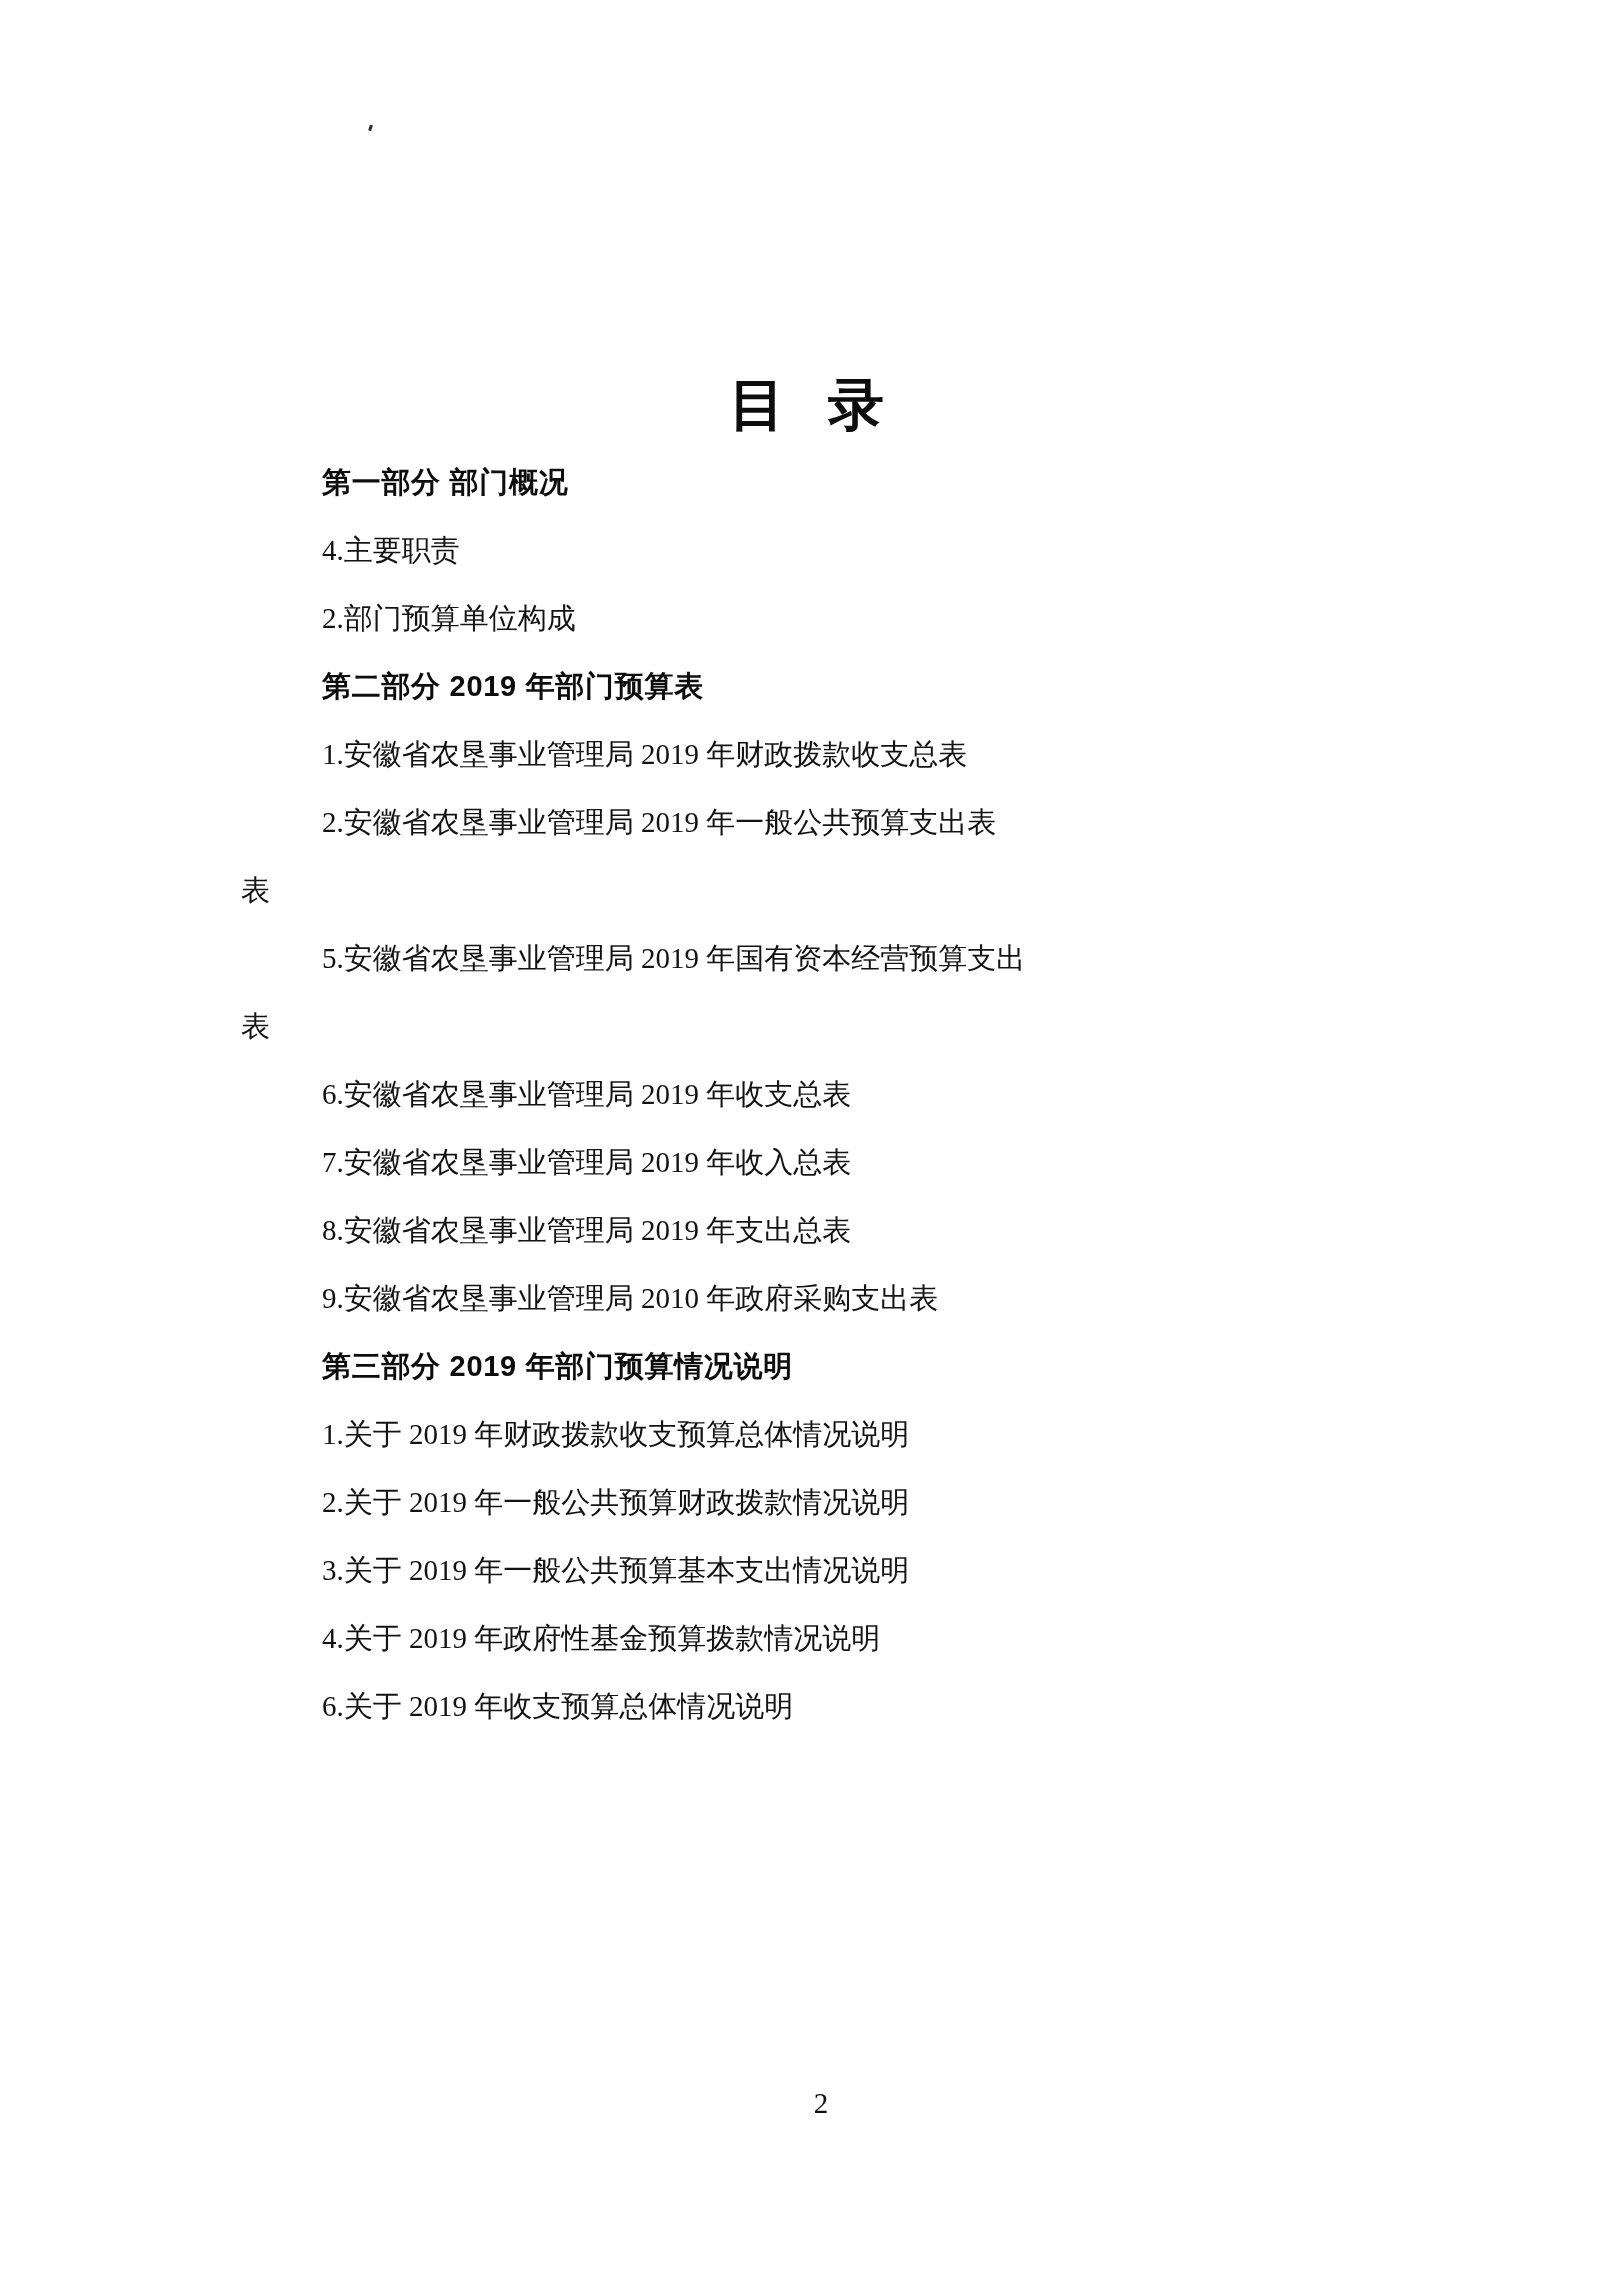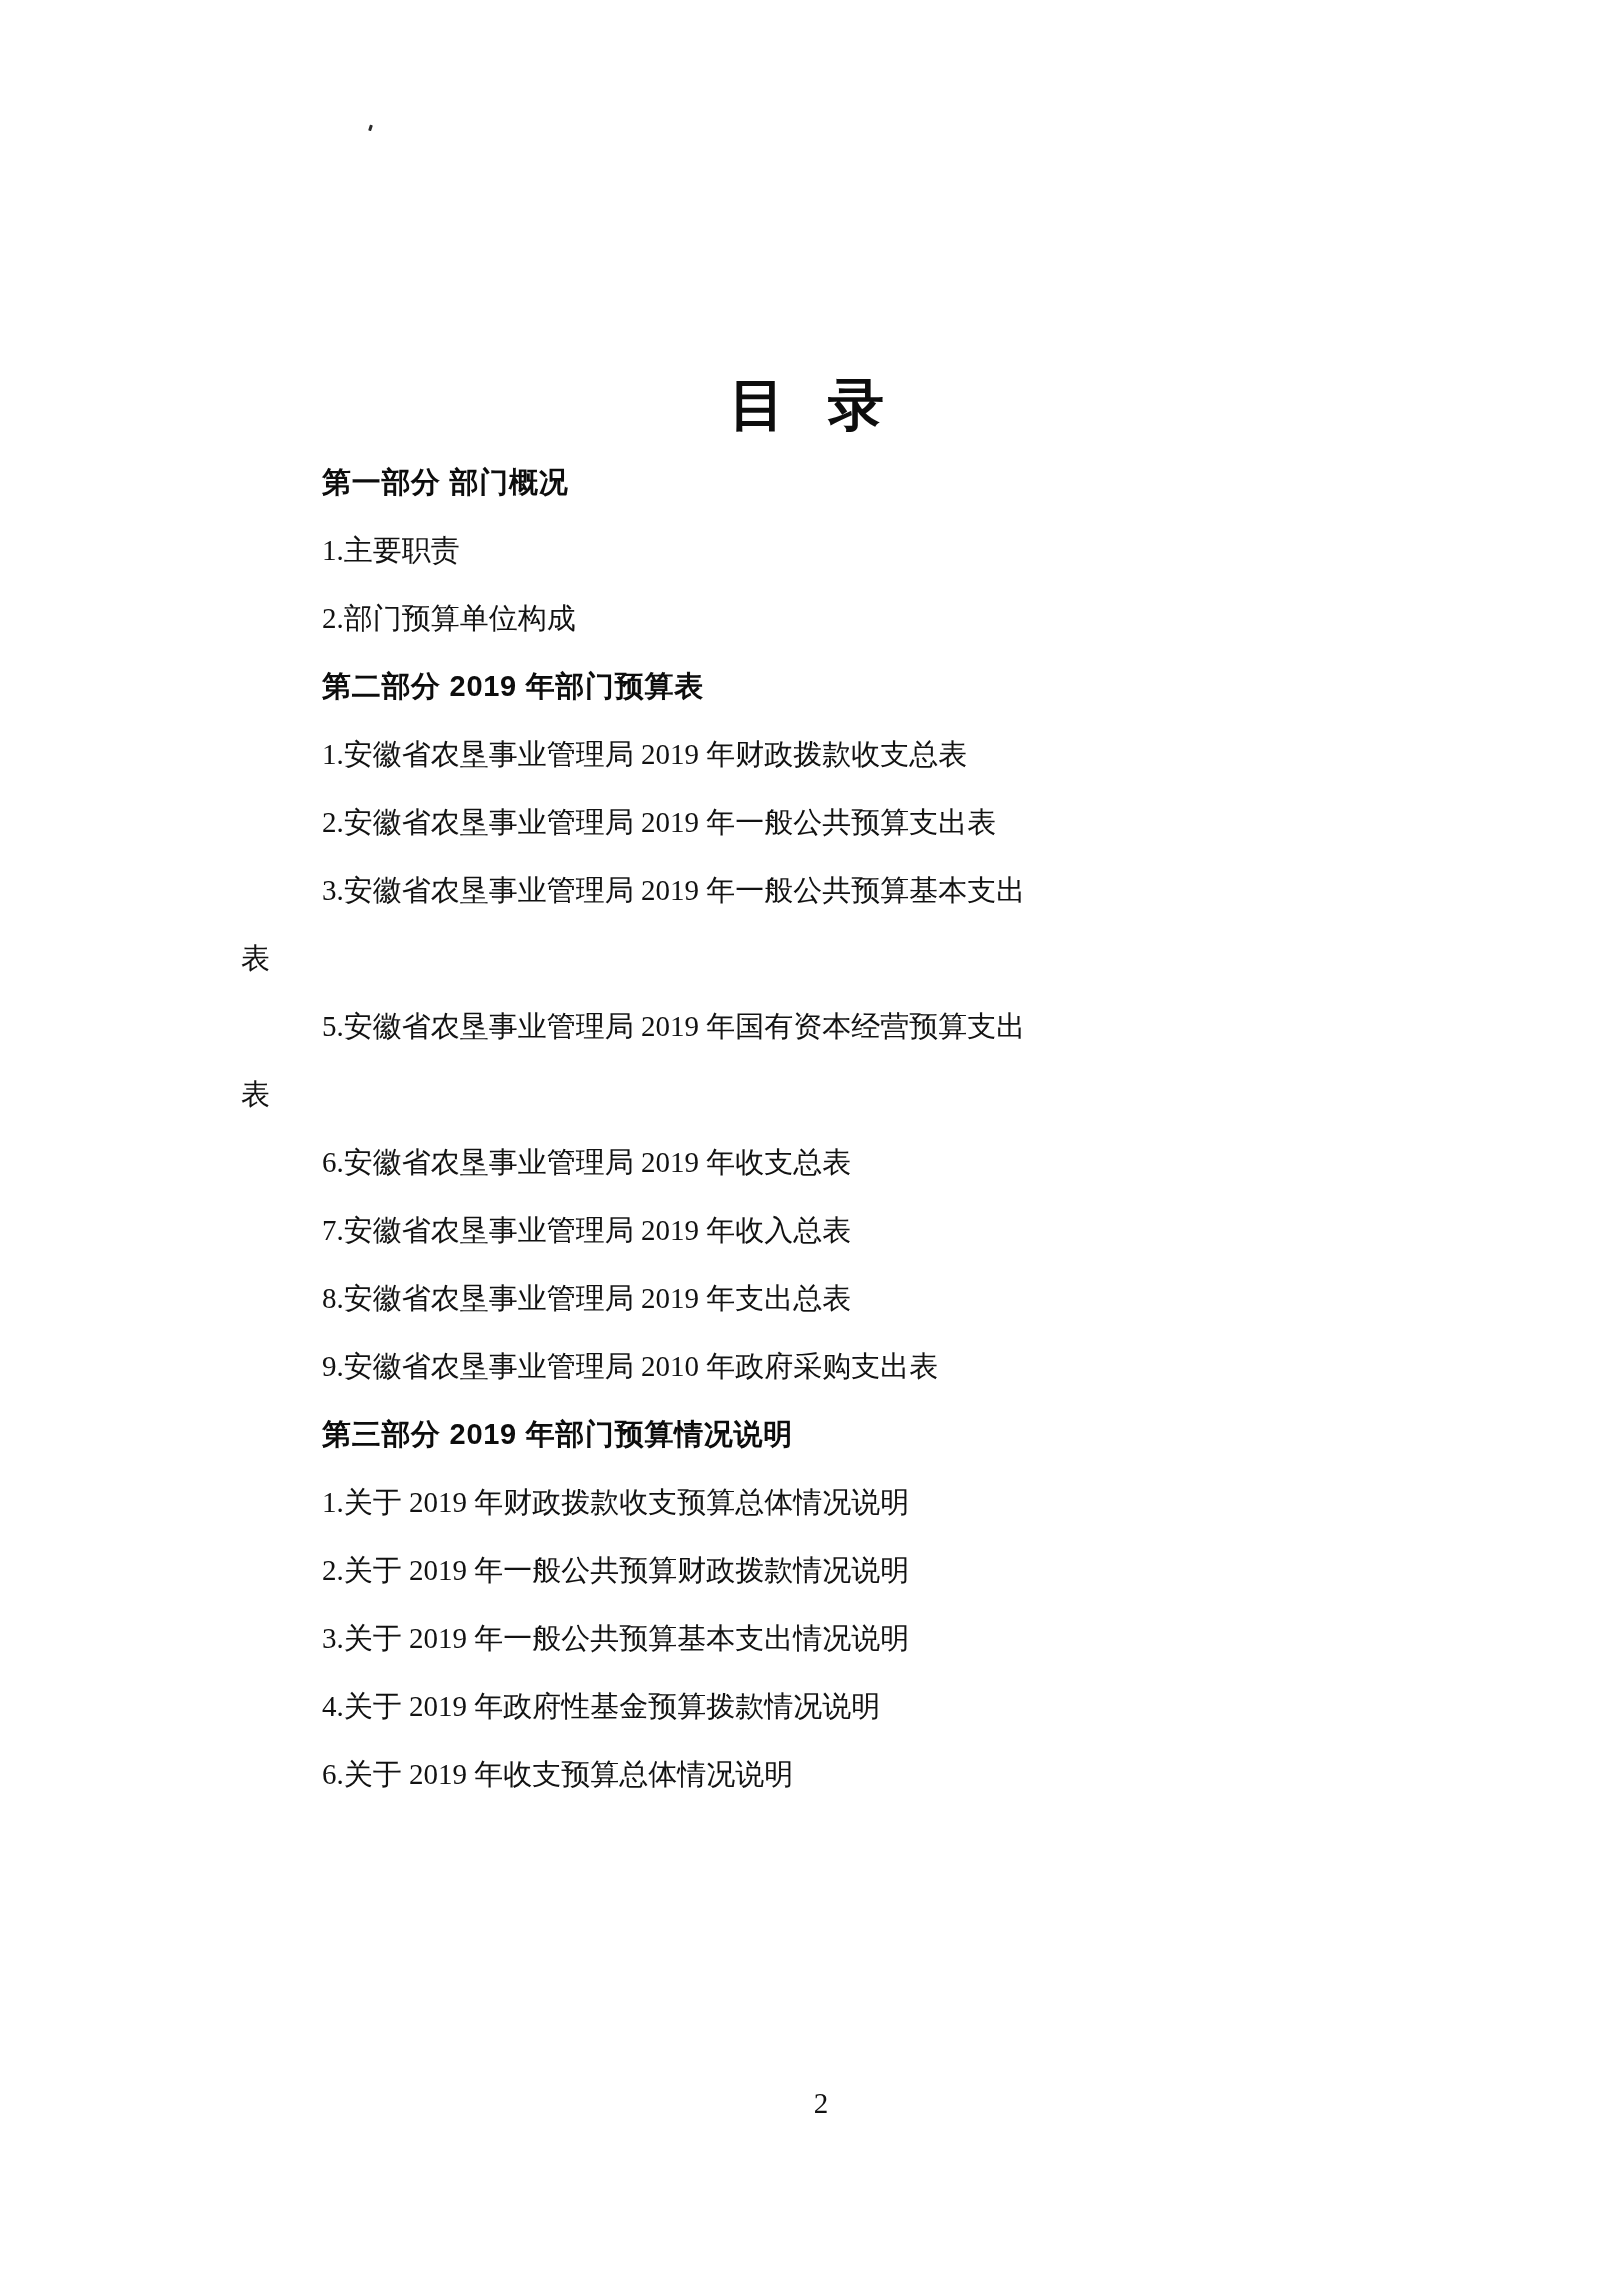--- a/index.html
+++ b/index.html
@@ -84,26 +84,25 @@
 <body>
 
 <div class="page">
 
   <div class="speck"></div>
 
   <div class="doc-title">目 录</div>
 
   <div class="toc">
     <div class="line heading indent">第一部分 部门概况</div>
-    <div class="line indent">1.主要职责</div>
+    <div class="line indent">4.主要职责</div>
     <div class="line indent">2.部门预算单位构成</div>
     <div class="line heading indent">第二部分 2019 年部门预算表</div>
     <div class="line indent">1.安徽省农垦事业管理局 2019 年财政拨款收支总表</div>
     <div class="line indent">2.安徽省农垦事业管理局 2019 年一般公共预算支出表</div>
-    <div class="line indent">3.安徽省农垦事业管理局 2019 年一般公共预算基本支出</div>
     <div class="line wrap">表</div>
     <div class="line indent">5.安徽省农垦事业管理局 2019 年国有资本经营预算支出</div>
     <div class="line wrap">表</div>
     <div class="line indent">6.安徽省农垦事业管理局 2019 年收支总表</div>
     <div class="line indent">7.安徽省农垦事业管理局 2019 年收入总表</div>
     <div class="line indent">8.安徽省农垦事业管理局 2019 年支出总表</div>
     <div class="line indent">9.安徽省农垦事业管理局 2010 年政府采购支出表</div>
     <div class="line heading indent">第三部分 2019 年部门预算情况说明</div>
     <div class="line indent">1.关于 2019 年财政拨款收支预算总体情况说明</div>
     <div class="line indent">2.关于 2019 年一般公共预算财政拨款情况说明</div>

